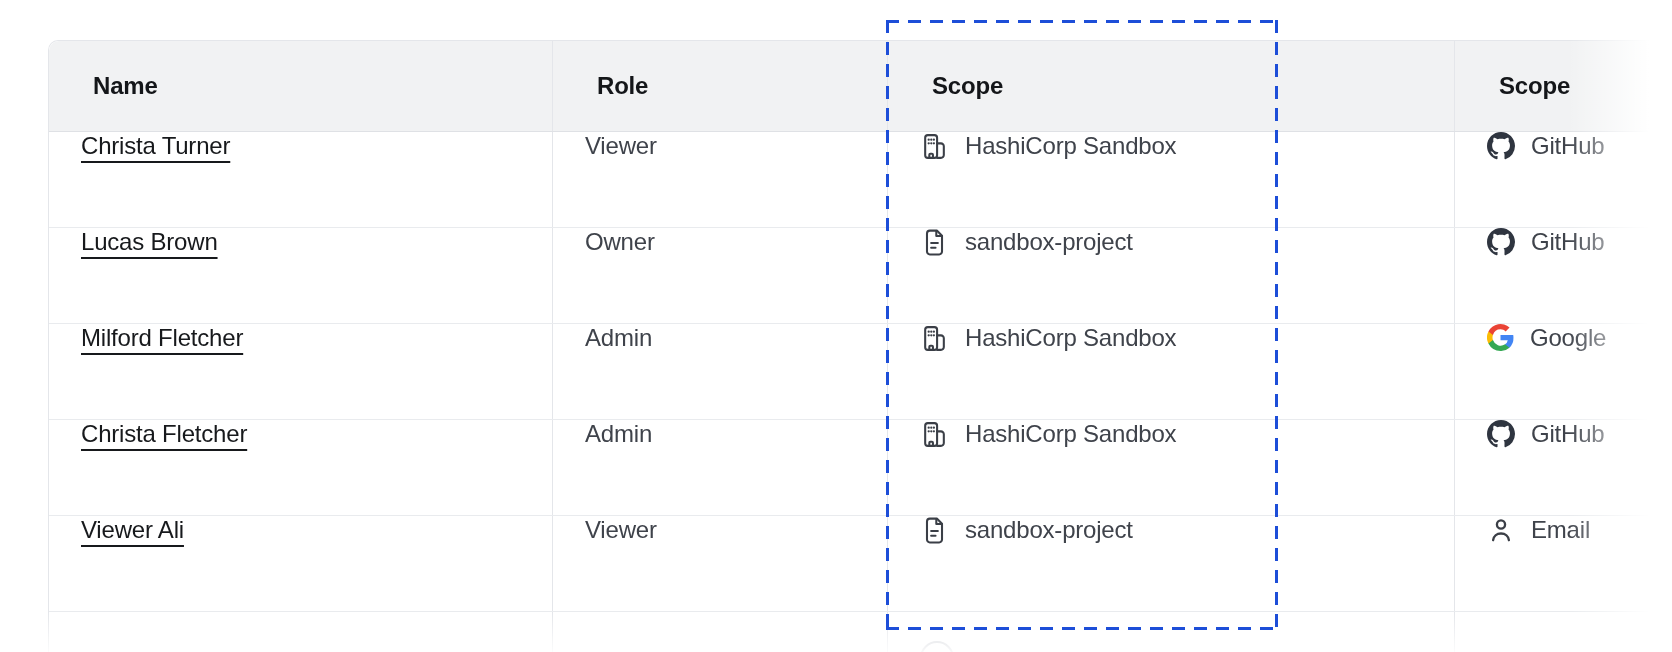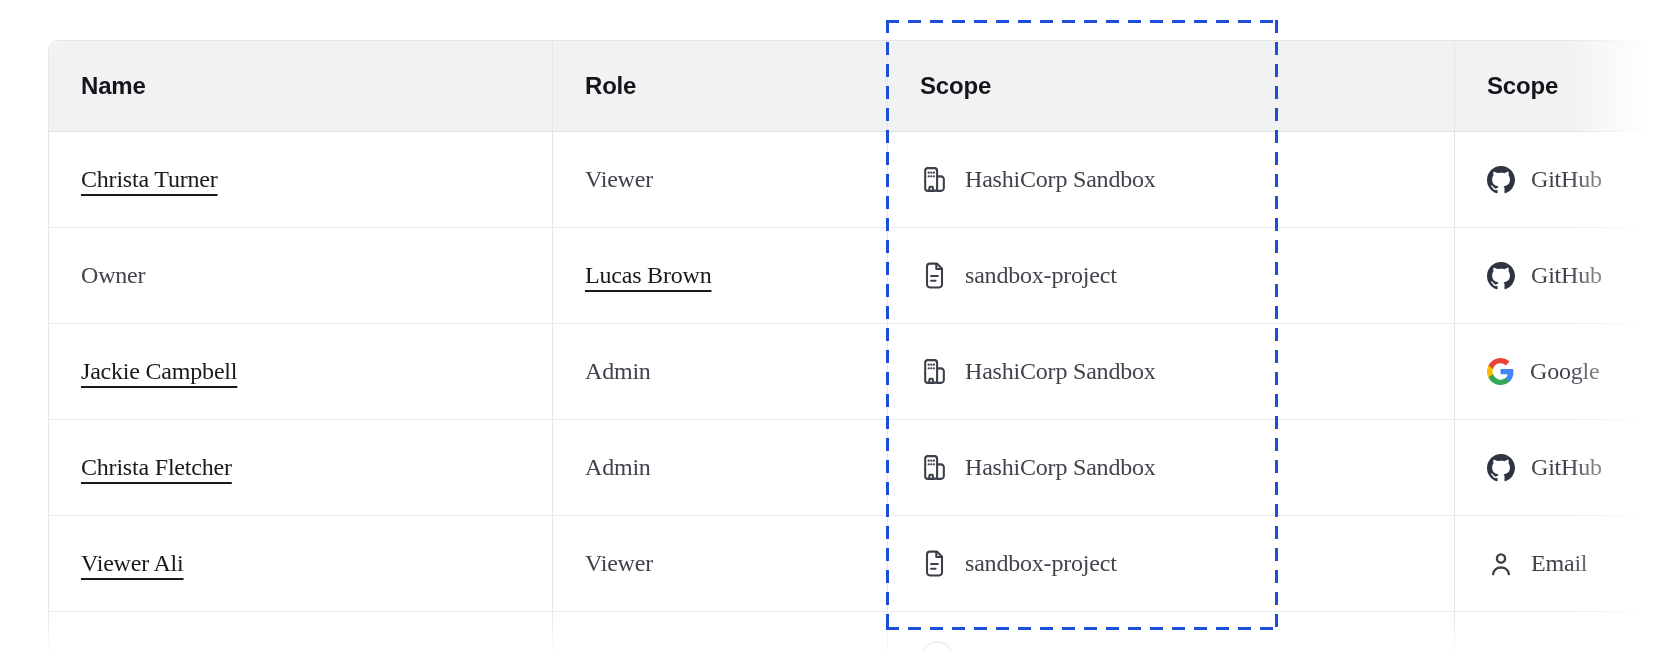--- a/index.html
+++ b/index.html
@@ -25,29 +25,30 @@
     background:#f1f2f3;
     border-radius:10px 10px 0 0;
     border-bottom:1px solid #dfe1e5;
     height:90px;
   }
   .th{
     display:flex;align-items:center;
     padding:0 24px 0 32px;
     font-size:24px;font-weight:700;color:#141619;
     letter-spacing:-0.2px;
+    margin-left:12px;
   }
   .th,.td{min-width:0;white-space:nowrap;overflow:hidden;}
   .th:not(:last-child),.td:not(:last-child){border-right:1px solid #e4e6ea;}
 
   .tr{height:95px;border-bottom:1px solid #e9ebee;}
   .td{
-    display:flex;align-items:center;gap:16px;
+    display:flex;gap:16px;
     padding:0 24px 0 32px;
-    font-size:24px;color:#3f434b;letter-spacing:-0.2px;font-family:Liberation Serif, serif;
+    font-size:24px;color:#3f434b;letter-spacing:-0.2px;
   }
   .name-link{
     color:#17191c;font-weight:500;cursor:pointer;
     text-decoration:underline;
     text-decoration-thickness:2px;
     text-underline-offset:7px;
     text-decoration-color:#17191c;
   }
   .cell-icon{flex:0 0 auto;display:block;}
 
@@ -130,44 +131,44 @@
     </div>
     <div class="td">
             <svg class="cell-icon" width="28" height="28" viewBox="0 0 16 16" fill="#2f3540">
     <path d="M8 0C3.58 0 0 3.58 0 8c0 3.54 2.29 6.53 5.47 7.59.4.07.55-.17.55-.38 0-.19-.01-.82-.01-1.49-2.01.37-2.53-.49-2.69-.94-.09-.23-.48-.94-.82-1.13-.28-.15-.68-.52-.01-.53.63-.01 1.08.58 1.23.82.72 1.21 1.87.87 2.33.66.07-.52.28-.87.51-1.07-1.78-.2-3.64-.89-3.64-3.95 0-.87.31-1.59.82-2.15-.08-.2-.36-1.02.08-2.12 0 0 .67-.21 2.2.82.64-.18 1.32-.27 2-.27s1.36.09 2 .27c1.53-1.04 2.2-.82 2.2-.82.44 1.1.16 1.92.08 2.12.51.56.82 1.27.82 2.15 0 3.07-1.87 3.75-3.65 3.95.29.25.54.73.54 1.48 0 1.07-.01 1.93-.01 2.2 0 .21.15.46.55.38A8.01 8.01 0 0 0 16 8c0-4.42-3.58-8-8-8z"></path>
   </svg>
       <span>GitHub</span>
     </div>
   </div>
         <div class="row tr">
     <div class="td">
+      <span class="name-link">Lucas Brown</span>
+    </div>
+    <div class="td">
       <span>Owner</span>
-    </div>
-    <div class="td">
-      <span class="name-link">Lucas Brown</span>
     </div>
     <div class="td">
             <svg class="cell-icon" width="29" height="29" viewBox="0 0 28 28" fill="none" stroke="#3b3f47" stroke-width="2" stroke-linecap="round" stroke-linejoin="round">
     <path d="M6.75 5.25A2.75 2.75 0 0 1 9.5 2.5h6.75l5 5v15.25a2.75 2.75 0 0 1-2.75 2.75h-9a2.75 2.75 0 0 1-2.75-2.75z"></path>
     <path d="M15.75 3v4.75H21"></path>
     <path d="M10.75 14.5h6.5"></path>
     <path d="M10.75 19h4.25"></path>
   </svg>
       <span>sandbox-project</span>
     </div>
     <div class="td">
             <svg class="cell-icon" width="28" height="28" viewBox="0 0 16 16" fill="#2f3540">
     <path d="M8 0C3.58 0 0 3.58 0 8c0 3.54 2.29 6.53 5.47 7.59.4.07.55-.17.55-.38 0-.19-.01-.82-.01-1.49-2.01.37-2.53-.49-2.69-.94-.09-.23-.48-.94-.82-1.13-.28-.15-.68-.52-.01-.53.63-.01 1.08.58 1.23.82.72 1.21 1.87.87 2.33.66.07-.52.28-.87.51-1.07-1.78-.2-3.64-.89-3.64-3.95 0-.87.31-1.59.82-2.15-.08-.2-.36-1.02.08-2.12 0 0 .67-.21 2.2.82.64-.18 1.32-.27 2-.27s1.36.09 2 .27c1.53-1.04 2.2-.82 2.2-.82.44 1.1.16 1.92.08 2.12.51.56.82 1.27.82 2.15 0 3.07-1.87 3.75-3.65 3.95.29.25.54.73.54 1.48 0 1.07-.01 1.93-.01 2.2 0 .21.15.46.55.38A8.01 8.01 0 0 0 16 8c0-4.42-3.58-8-8-8z"></path>
   </svg>
       <span>GitHub</span>
     </div>
   </div>
         <div class="row tr">
     <div class="td">
-      <span class="name-link">Jackie Campbell</span>
+      <span class="name-link">Milford Fletcher</span>
     </div>
     <div class="td">
       <span>Admin</span>
     </div>
     <div class="td">
             <svg class="cell-icon" width="29" height="29" viewBox="0 0 28 28" fill="none" stroke="#3b3f47" stroke-width="2" stroke-linecap="round" stroke-linejoin="round">
     <rect x="5" y="3" width="11.5" height="22" rx="2.5"></rect>
     <path d="M16.5 11h3.75A2.75 2.75 0 0 1 23 13.75v8.5A2.75 2.75 0 0 1 20.25 25H16.5"></path>
     <path d="M9 25v-3a1 1 0 0 1 1-1h1.5a1 1 0 0 1 1 1v3"></path>
     <g stroke="none" fill="#3b3f47">

